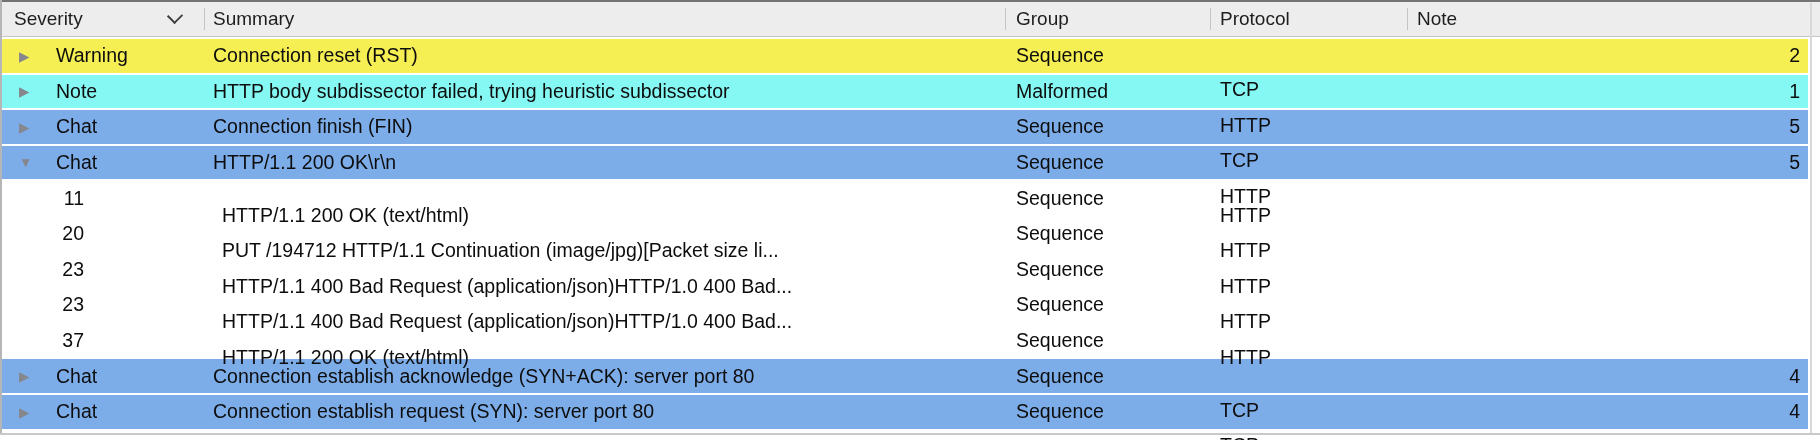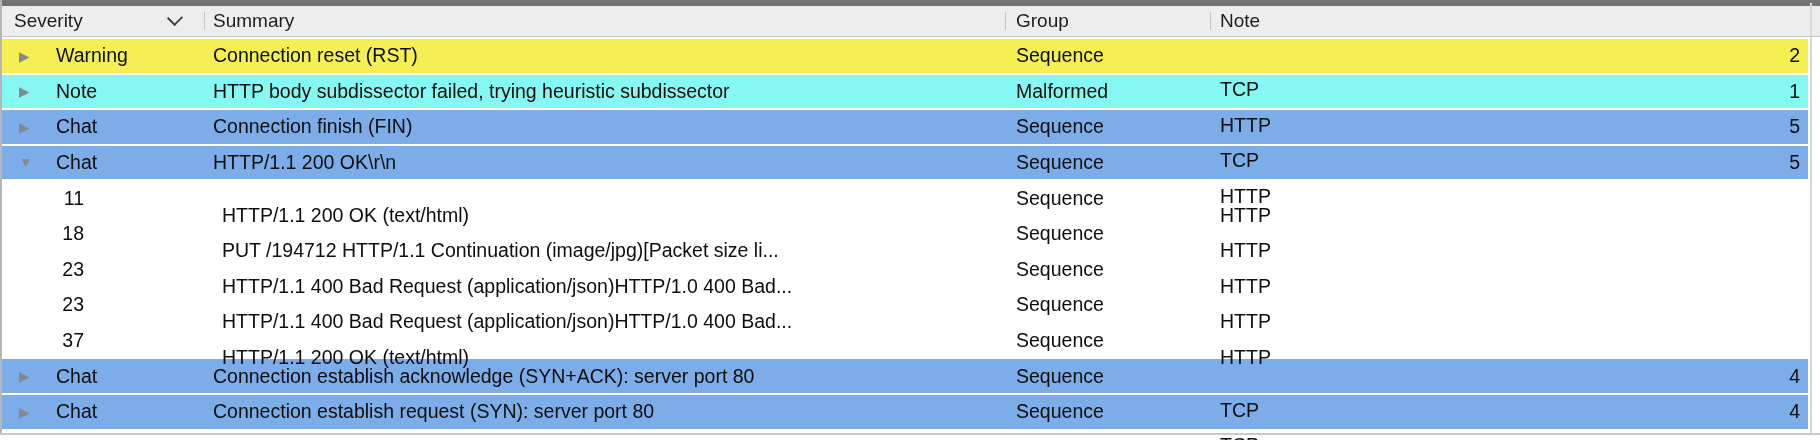--- a/index.html
+++ b/index.html
@@ -5,21 +5,21 @@
   html,body { margin:0; padding:0; background:#fff; }
   #app {
     position:relative; width:1820px; height:440px; overflow:hidden;
     background:#ffffff; font-family:"Liberation Sans", sans-serif;
     color:#0d0d0d; font-size:19.5px;
   }
   
   .hdr {
     position:absolute; top:0; left:0; width:1820px; height:36.5px;
     box-sizing:border-box; background:#ededed;
-    border-top:6px solid #737373; border-bottom:1.5px solid #c6c6c6;
+    border-top:2px solid #737373; border-bottom:1.5px solid #c6c6c6;
     display:flex; align-items:center; font-size:19px; color:#1e1e1e;
   }
   .hc { position:relative; height:100%; display:flex; align-items:center;
         box-sizing:border-box; flex:none; overflow:hidden; white-space:nowrap; }
   .hc.sep::after {
     content:""; position:absolute; right:0; top:6px; bottom:6px;
     width:1.5px; background:#c4c4c4;
   }
   .hc-sev { width:205px; padding-left:14px; }
   .hc-sum { width:801px; padding-left:8px; }
@@ -71,20 +71,23 @@
     <div class="hc hc-sev sep">
       <span>Severity</span>
       <span class="sort-chevron"></span>
     </div>
     <div class="hc hc-sum sep">
       <span>Summary</span>
     </div>
     <div class="hc hc-grp sep">
       <span>Group</span>
     </div>
+    <div class="hc hc-pro sep">
+      <span>Protocol</span>
+    </div>
     <div class="hc hc-cnt">
       <span>Note</span>
     </div>
   </div>
 
   <div class="rows">
       <div class="row bg-yellow">
     <div class="rc c-sev-wrap">
       <span class="expander">▶</span>
       <span class="c-sev">Warning</span>
@@ -130,21 +133,21 @@
       <span class="c-sev">11</span>
     </div>
     <div class="rc c-sum">HTTP/1.1 200 OK (text/html)</div>
     <div class="rc c-grp">Sequence</div>
     <div class="rc c-pro">HTTP</div>
     <div class="rc c-cnt"></div>
   </div>
       <div class="row bg-white child">
     <div class="rc c-sev-wrap">
       <span class="expander"></span>
-      <span class="c-sev">18</span>
+      <span class="c-sev">20</span>
     </div>
     <div class="rc c-sum">PUT /194712 HTTP/1.1 Continuation (image/jpg)[Packet size li...</div>
     <div class="rc c-grp">Sequence</div>
     <div class="rc c-pro">HTTP</div>
     <div class="rc c-cnt"></div>
   </div>
       <div class="row bg-white child">
     <div class="rc c-sev-wrap">
       <span class="expander"></span>
       <span class="c-sev">23</span>

